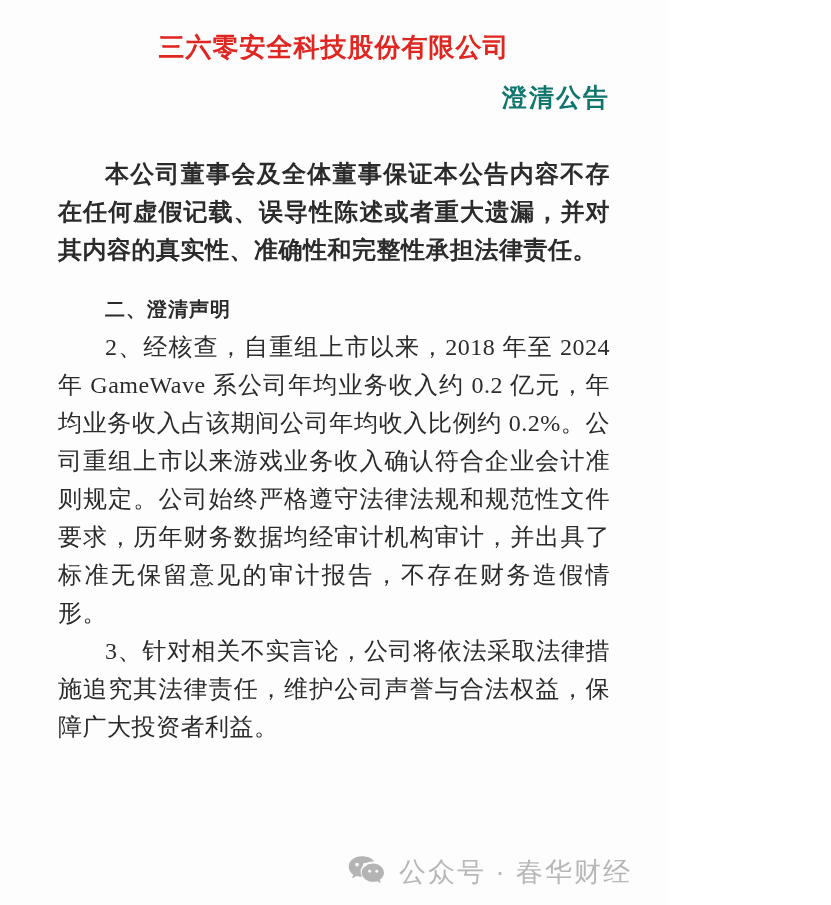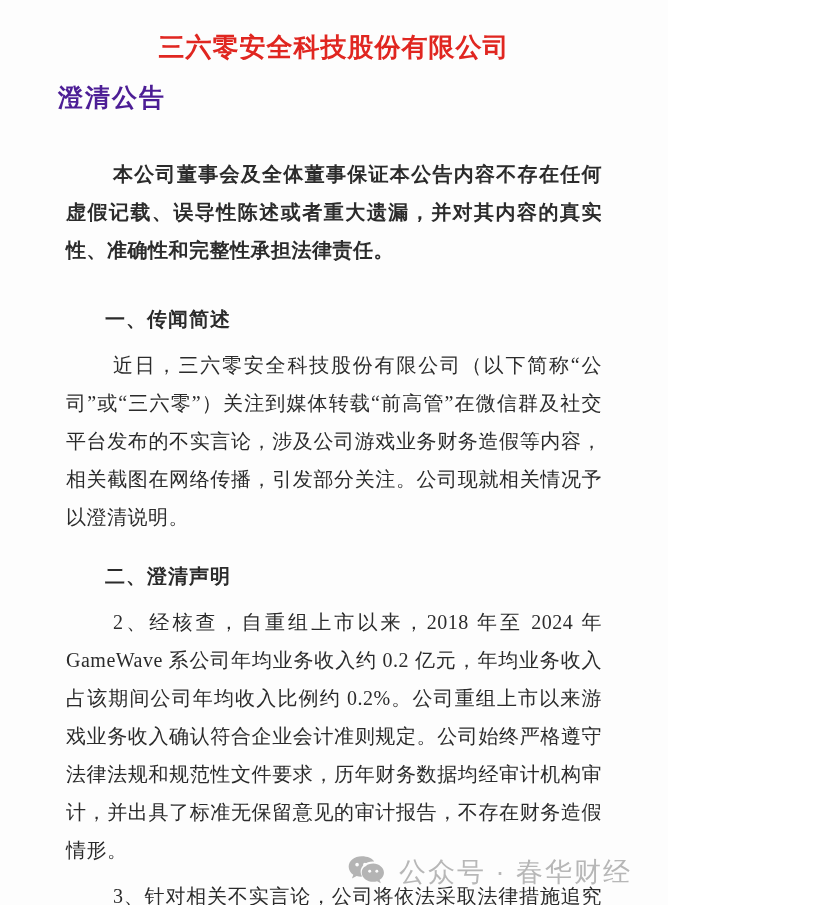--- a/index.html
+++ b/index.html
@@ -33,27 +33,27 @@
     text-align: center;
     color: #e02620;
     letter-spacing: 1px;
   }
   .title-doc {
     margin-top: 15px;
     font-family: "Liberation Sans", "DejaVu Sans", sans-serif;
     font-weight: bold;
     font-size: 25px;
     line-height: 35px;
-    text-align: left;
-    color: #4c1d95;
+    text-align: right;
+    color: #0f766e;
     letter-spacing: 2px;
   }
   .para {
-    margin: 8px;
-    font-size: 20px;
+    margin: 0;
+    font-size: 24px;
     line-height: 38px;
     text-align: justify;
     text-indent: 47px;
     letter-spacing: 0.5px;
   }
   .declaration {
     margin-top: 40px;
     font-weight: bold;
   }
   .section-heading {
@@ -94,24 +94,20 @@
 
 <div class="doc">
   <div class="content">
 
     <div class="title-company">三六零安全科技股份有限公司</div>
 
     <div class="title-doc">澄清公告</div>
 
     <p class="para declaration">本公司董事会及全体董事保证本公告内容不存在任何虚假记载、误导性陈述或者重大遗漏，并对其内容的真实性、准确性和完整性承担法律责任。</p>
 
-    <div class="section">
-      <p class="section-heading first">一、传闻简述</p>
-      <p class="para">近日，三六零安全科技股份有限公司（以下简称“公司”或“三六零”）关注到媒体转载“前高管”在微信群及社交平台发布的不实言论，涉及公司游戏业务财务造假等内容，相关截图在网络传播，引发部分关注。公司现就相关情况予以澄清说明。</p>
-    </div>
 
     <div class="section">
       <p class="section-heading second">二、澄清声明</p>
       <p class="para">2、经核查，自重组上市以来，2018 年至 2024 年 GameWave 系公司年均业务收入约 0.2 亿元，年均业务收入占该期间公司年均收入比例约 0.2%。公司重组上市以来游戏业务收入确认符合企业会计准则规定。公司始终严格遵守法律法规和规范性文件要求，历年财务数据均经审计机构审计，并出具了标准无保留意见的审计报告，不存在财务造假情形。</p>
       <p class="para">3、针对相关不实言论，公司将依法采取法律措施追究其法律责任，维护公司声誉与合法权益，保障广大投资者利益。</p>
     </div>
 
   </div>
 
   <div class="watermark">

